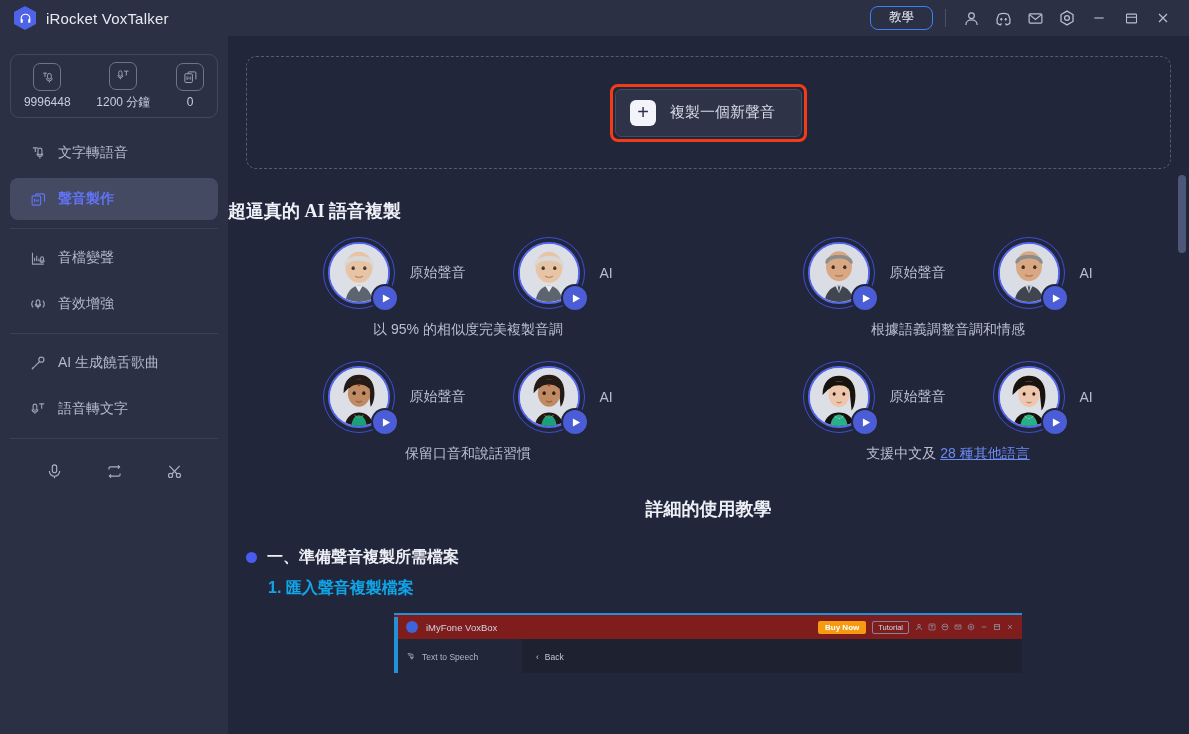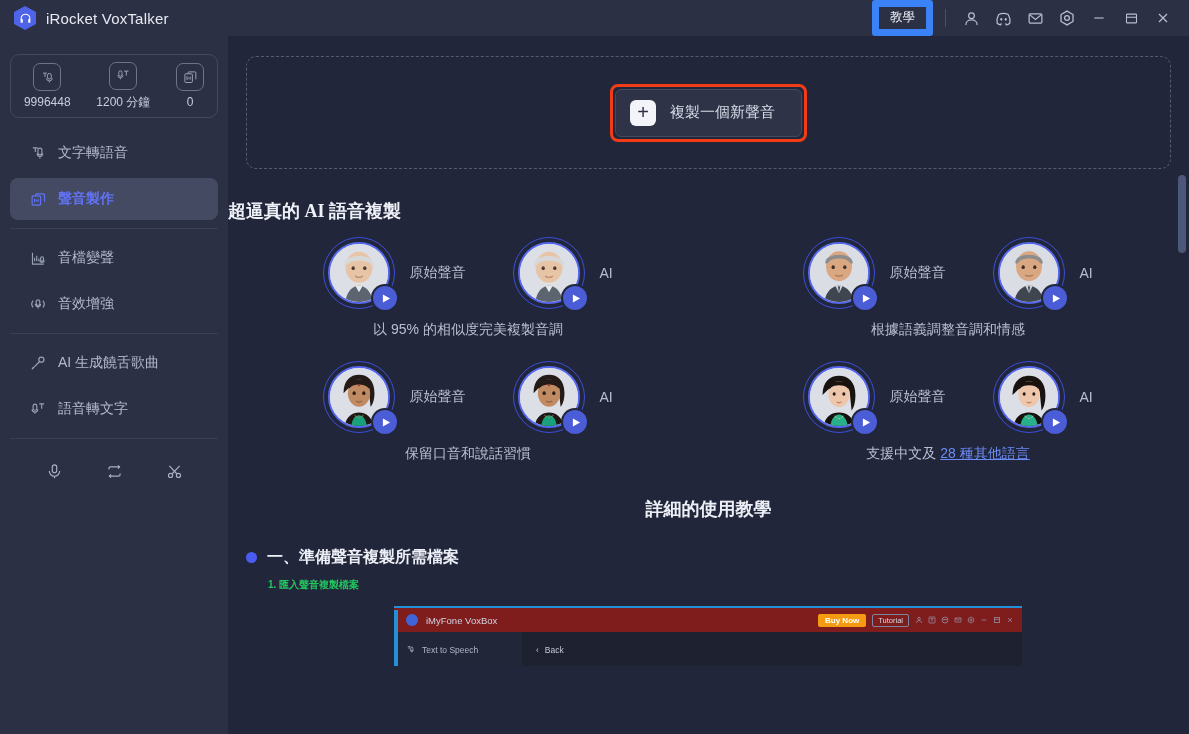--- a/index.html
+++ b/index.html
@@ -23,23 +23,23 @@
     display: flex; align-items: center; justify-content: center;
   }
   .logo svg { display:block; }
   .app-title {
     margin-left: 10px; font-size: 15px; color: #e8eaf2; letter-spacing: .2px;
   }
   .tb-right {
     margin-left: auto; display: flex; align-items: center; height: 36px; padding-right: 10px;
   }
   .tutorial-btn {
-    border: 7px solid #3b82f6; border-radius: 3px;
+    border: 1px solid #3b82f6; border-radius: 8px;
     color: #e8eaf2; font-size: 12.5px;
-    padding: 2px 11px 3px; margin-right: 10px;
+    padding: 2px 18px 3px; margin-right: 10px;
     background: transparent; cursor: pointer;
   }
   .tb-sep { width:1px; height:18px; background:#4a5068; margin: 0 9px 0 2px; }
   .tb-ico {
     width: 32px; height: 36px; display: flex; align-items: center; justify-content: center;
     color: #b9bfd0; cursor: pointer;
   }
   .tb-ico svg { display:block; }
 
   
@@ -140,21 +140,21 @@
     font-family: "Liberation Serif", "DejaVu Serif", serif;
   }
   .tut-h1 {
     display:flex; align-items:center; gap: 10px;
     margin: 26px 0 4px 18px;
     font-size: 16px; font-weight: bold; color: #eef0f7;
     font-family: Liberation Serif, serif;
   }
   .bullet { width: 11px; height: 11px; border-radius:50%; background:#4a5cf0; flex:none; }
   .tut-h2 {
-    margin: 10px 0 0 40px; font-size: 10px; font-weight: bold; color: #22c55e;
+    margin: 10px 0 0 40px; font-size: 16px; font-weight: bold; color: #0ea5e9;
   }
 
   
   .shot {
     margin: 14px 0 0 166px; width: 628px; height: 60px;
     background: #1d2130; border-top: 2px solid #2390d8; overflow:hidden;
     position: relative;
   }
   .shot-left-strip { position:absolute; left:0; top:2px; width:4px; height:58px; background:#2390d8; }
   .shot-bar { height: 24px; display:flex; align-items:center; background:#7f1d1d; padding-left: 12px; }

